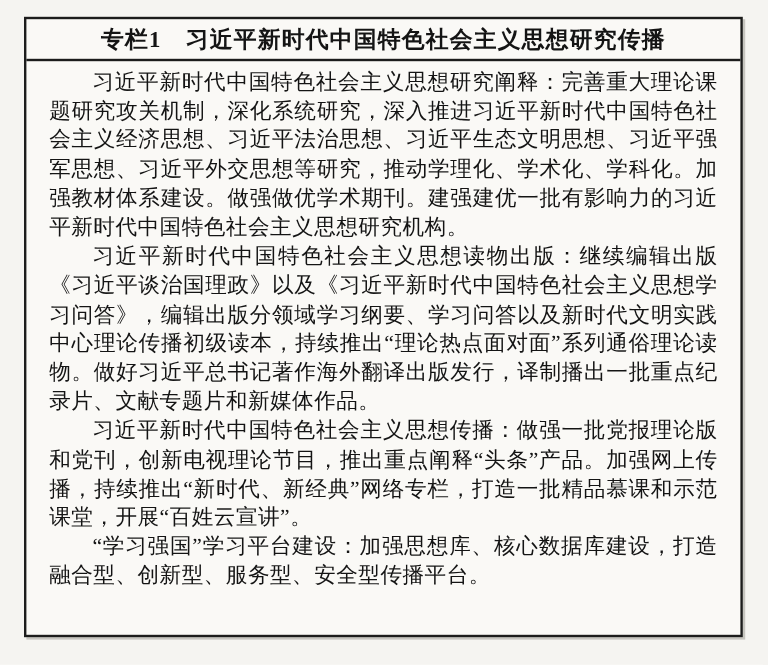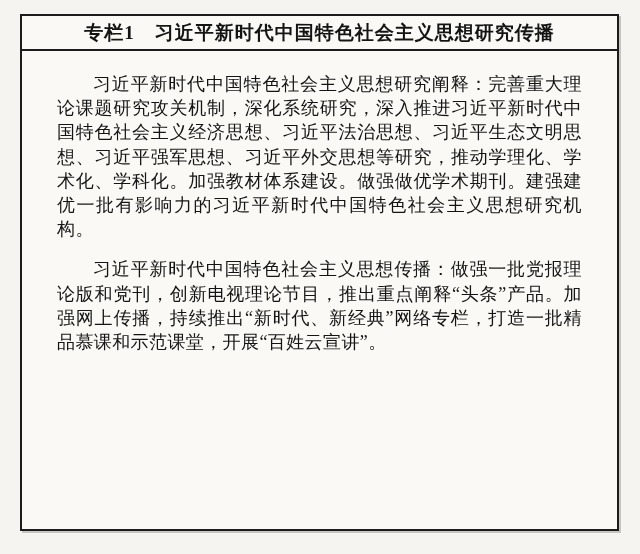--- a/index.html
+++ b/index.html
@@ -43,29 +43,31 @@
   .column-body {
     flex: 1;
     padding: 5px 19px 6px 19px;
     font-size: 18px;
     line-height: 24.2px;
     text-align: justify;
     text-justify: inter-ideograph;
     overflow: hidden;
   }
   .column-body p {
-    margin: 16px;
+    margin: 0;
     text-indent: 2em;
     letter-spacing: 0.4px;
   }
 </style>
 </head>
 <body>
 
 <div class="page">
   <div class="column-box">
     <div class="column-title">专栏1　习近平新时代中国特色社会主义思想研究传播</div>
     <div class="column-body">
       <p>习近平新时代中国特色社会主义思想研究阐释：完善重大理论课题研究攻关机制，深化系统研究，深入推进习近平新时代中国特色社会主义经济思想、习近平法治思想、习近平生态文明思想、习近平强军思想、习近平外交思想等研究，推动学理化、学术化、学科化。加强教材体系建设。做强做优学术期刊。建强建优一批有影响力的习近平新时代中国特色社会主义思想研究机构。</p>
+      <p>习近平新时代中国特色社会主义思想读物出版：继续编辑出版《习近平谈治国理政》以及《习近平新时代中国特色社会主义思想学习问答》，编辑出版分领域学习纲要、学习问答以及新时代文明实践中心理论传播初级读本，持续推出“理论热点面对面”系列通俗理论读物。做好习近平总书记著作海外翻译出版发行，译制播出一批重点纪录片、文献专题片和新媒体作品。</p>
       <p>习近平新时代中国特色社会主义思想传播：做强一批党报理论版和党刊，创新电视理论节目，推出重点阐释“头条”产品。加强网上传播，持续推出“新时代、新经典”网络专栏，打造一批精品慕课和示范课堂，开展“百姓云宣讲”。</p>
+      <p>“学习强国”学习平台建设：加强思想库、核心数据库建设，打造融合型、创新型、服务型、安全型传播平台。</p>
     </div>
   </div>
 </div>
 
 </body></html>

